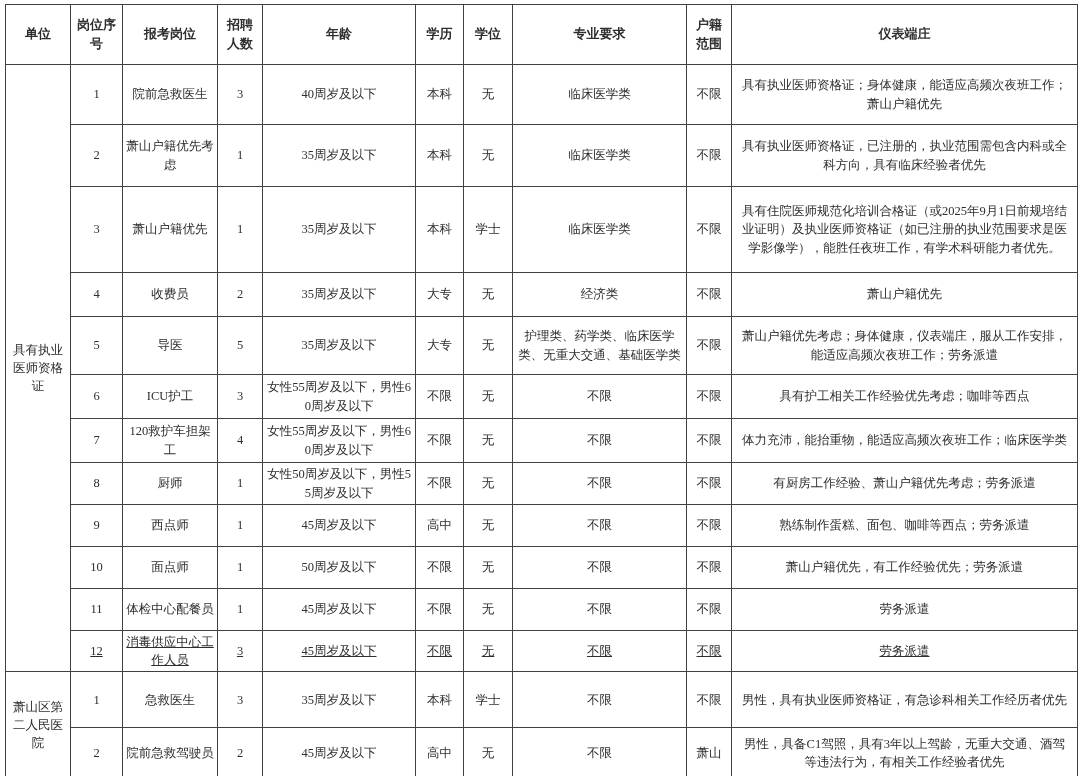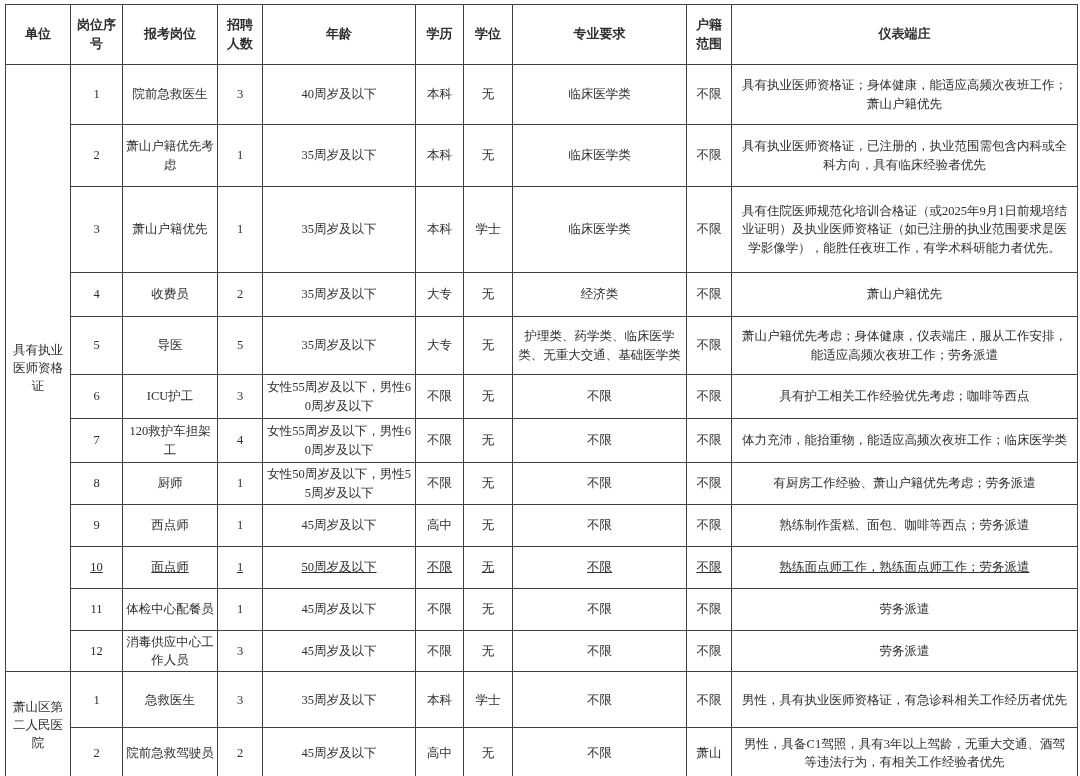--- a/index.html
+++ b/index.html
@@ -157,43 +157,43 @@
           <td class="cell-no">9</td>
           <td class="cell-position">西点师</td>
           <td class="cell-count">1</td>
           <td class="cell-age">45周岁及以下</td>
           <td class="cell-education">高中</td>
           <td class="cell-degree">无</td>
           <td class="cell-major">不限</td>
           <td class="cell-hukou">不限</td>
           <td class="cell-other">熟练制作蛋糕、面包、咖啡等西点；劳务派遣</td>
         </tr>
-        <tr style="height: 42px; text-decoration: underline;">
+        <tr style="height: 42px;">
           <td class="cell-no">10</td>
           <td class="cell-position">面点师</td>
           <td class="cell-count">1</td>
           <td class="cell-age">50周岁及以下</td>
           <td class="cell-education">不限</td>
           <td class="cell-degree">无</td>
           <td class="cell-major">不限</td>
           <td class="cell-hukou">不限</td>
-          <td class="cell-other">熟练面点师工作，熟练面点师工作；劳务派遣</td>
+          <td class="cell-other">萧山户籍优先，有工作经验优先；劳务派遣</td>
         </tr>
         <tr style="height: 42px;">
           <td class="cell-no">11</td>
           <td class="cell-position">体检中心配餐员</td>
           <td class="cell-count">1</td>
           <td class="cell-age">45周岁及以下</td>
           <td class="cell-education">不限</td>
           <td class="cell-degree">无</td>
           <td class="cell-major">不限</td>
           <td class="cell-hukou">不限</td>
           <td class="cell-other">劳务派遣</td>
         </tr>
-        <tr style="height: 40px;">
+        <tr style="height: 40px; text-decoration: underline;">
           <td class="cell-no">12</td>
           <td class="cell-position">消毒供应中心工作人员</td>
           <td class="cell-count">3</td>
           <td class="cell-age">45周岁及以下</td>
           <td class="cell-education">不限</td>
           <td class="cell-degree">无</td>
           <td class="cell-major">不限</td>
           <td class="cell-hukou">不限</td>
           <td class="cell-other">劳务派遣</td>
         </tr>

